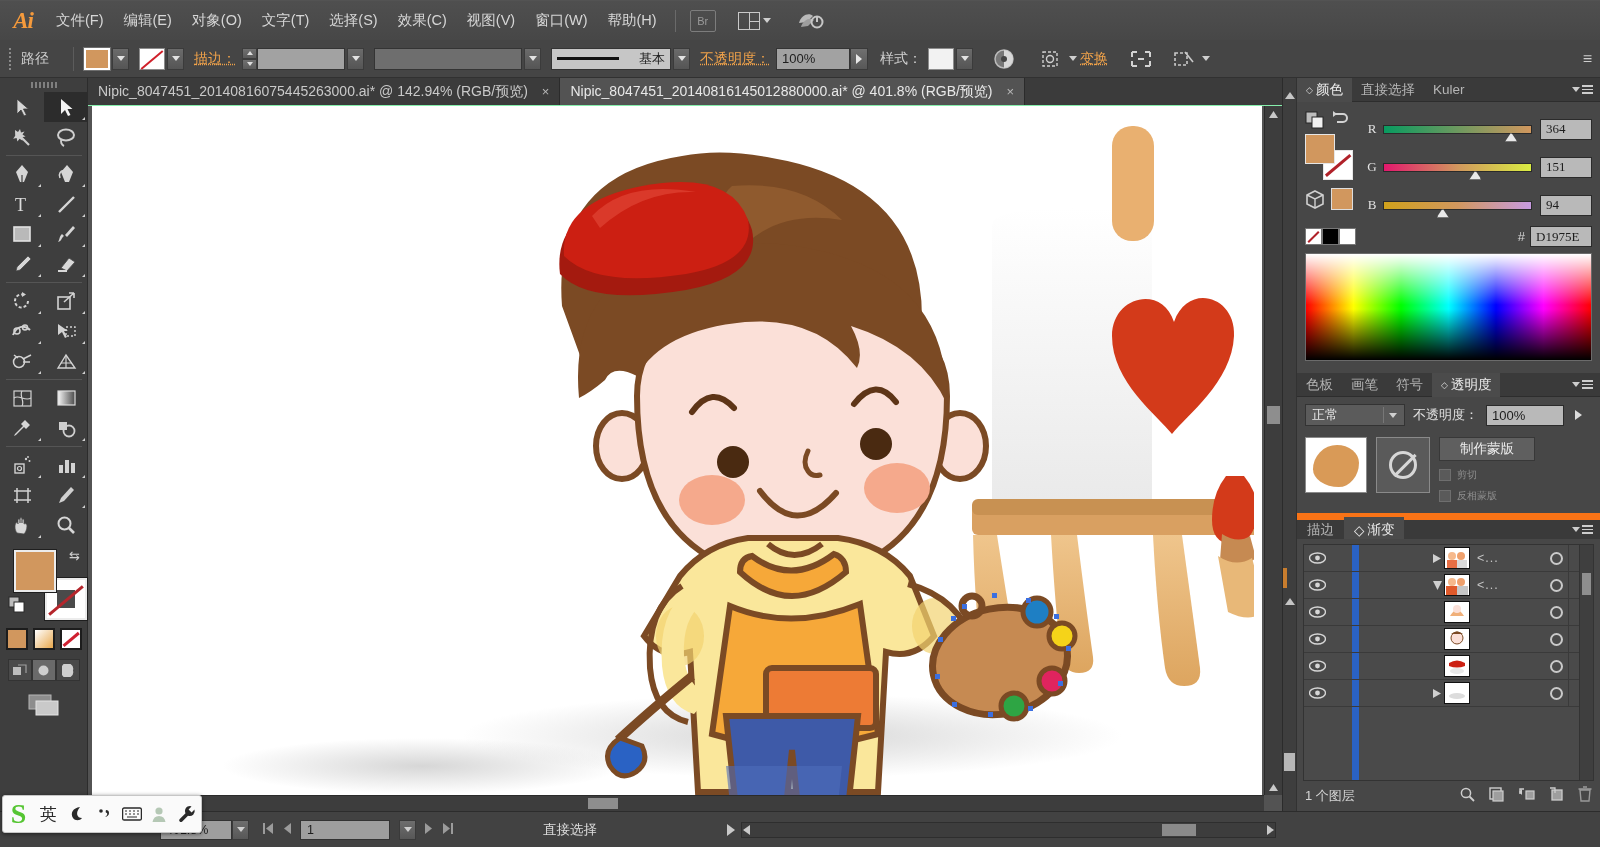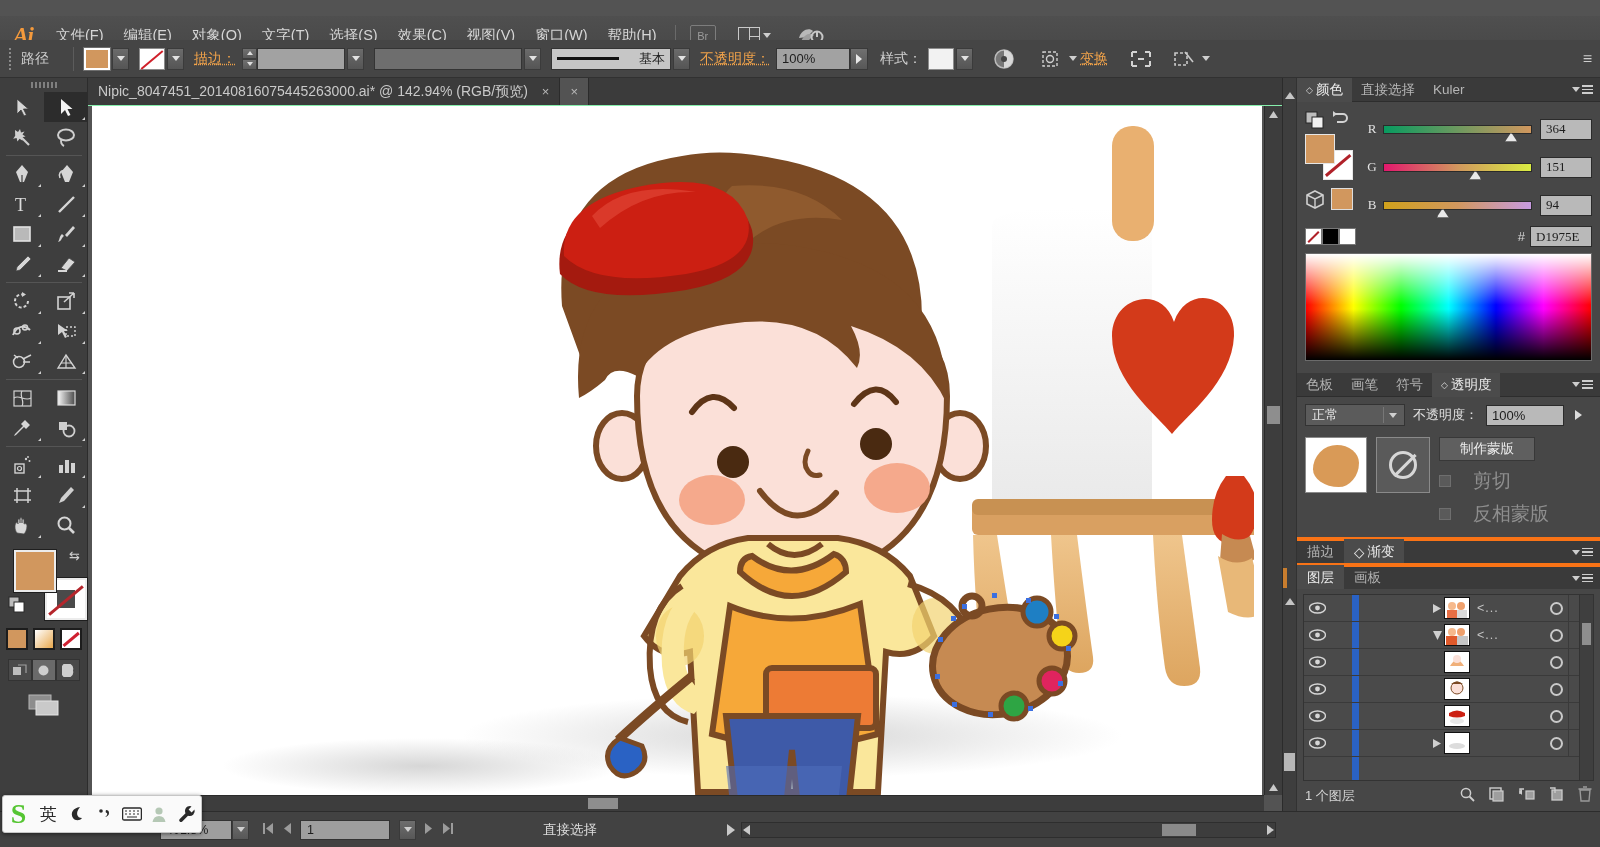--- a/index.html
+++ b/index.html
@@ -6,21 +6,21 @@
   html, body {
     width:1600px; height:847px; overflow:hidden;
     background:#535353;
     font-family:"Liberation Sans","DejaVu Sans",sans-serif;
     -webkit-font-smoothing:antialiased;
   }
   .app { position:relative; width:1600px; height:847px; background:#535353; }
 
   
   .menubar {
-    position:absolute; left:0; top:16px; width:1600px; height:40px;
+    position:absolute; left:0; top:1px; width:1600px; height:40px;
     background:linear-gradient(#4f4f4f,#474747);
     border-bottom:1px solid #2e2e2e;
     display:flex; align-items:center;
   }
   .ai-logo {
     width:46px; height:40px; display:flex; align-items:center; justify-content:center;
     color:#f59a3c; font-weight:bold; font-size:23px; font-style:italic;
     font-family:"Liberation Serif",serif; letter-spacing:-1px;
   }
   .menu-item {
@@ -214,23 +214,23 @@
   .tp-thumb { width:62px;height:56px;background:#fff;border:1px solid #8a8a8a; position:relative; overflow:hidden; }
   .tp-blob { position:absolute; left:7px; top:7px; width:46px;height:42px; background:#d99a57; border-radius:52% 48% 44% 56%/58% 42% 58% 42%; }
   .tp-mask { width:54px;height:56px;background:#5a5a5a;border:1px solid #8a8a8a; display:flex;align-items:center;justify-content:center; }
   .nosign { width:28px;height:28px;border:3px solid #d7d7d7;border-radius:50%; position:relative; }
   .nosign:after { content:"";position:absolute;left:-2px;top:10px;width:30px;height:3px;background:#d7d7d7;transform:rotate(-45deg); }
   .tp-right { flex:1; }
   .mask-btn { width:96px;height:24px;background:#5f5f5f;border:1px solid #383838;color:#ededed;font-size:13.5px;
     display:flex;align-items:center;justify-content:center; }
   .chk-row { display:flex; align-items:center; gap:6px; margin-top:7px; }
   .chkbox { width:12px;height:12px;background:#5a5a5a;border:1px solid #6e6e6e; }
-  .chk-lbl { color:#8e8e8e; font-size:19px;margin-left:16px; }
-
-  .collapsed-bar { height:26px; background:#3a3a3a; border-top:4px solid #f97316; display:flex; align-items:center; }
+  .chk-lbl { color:#8e8e8e; font-size:10px; }
+
+  .collapsed-bar { height:26px; background:#3a3a3a; border-top:7px solid #f97316; display:flex; align-items:center; }
   .cb-tab { font-size:13.5px; color:#b5b5b5; padding:0 10px; height:26px; display:flex; align-items:center; gap:3px; }
   .cb-tab.active { background:#4b4b4b; color:#ededed; }
 
   .layerspanel { flex:1; background:#474747; display:flex; flex-direction:column; min-height:0; }
   .layers-list { flex:1; background:#4a4a4a; margin:5px 6px 0 6px; border:1px solid #333; position:relative; overflow:hidden; }
   .layer-row { height:27px; display:flex; align-items:center; border-bottom:1px solid #3a3a3a; position:relative; }
   .lr-eye { width:26px; display:flex; align-items:center; justify-content:center; }
   .lr-lock { width:22px; }
   .lr-bluebar { position:absolute; left:48px; top:0; bottom:0; width:7px; background:#2a62c4; }
   .lr-indent { width:78px; }
@@ -681,20 +681,21 @@
       </svg>
     </div>
   </div>
 
   <div class="tabstrip">
     <div class="doctab">
       <span>Nipic_8047451_20140816075445263000.ai* @ 142.94% (RGB/预览)</span>
       <span class="tab-x">×</span>
     </div>
     <div class="doctab active">
+      <span>Nipic_8047451_20140816145012880000.ai* @ 401.8% (RGB/预览)</span>
       <span class="tab-x">×</span>
     </div>
   </div>
 
   <div class="canvaswrap">
     <div class="canvas">
       <svg class="art" viewBox="0 0 1162 690">
         <defs>
           <linearGradient id="easelTop" x1="0" y1="0" x2="0" y2="1">
             <stop offset="0" stop-color="#ffffff"></stop>
@@ -977,32 +978,20 @@
           <span class="pm-tri"></span>
             <span class="pm-lines">
               <i></i>
               <i></i>
               <i></i>
             </span>
         </div>
       </div>
 
 
-      <div class="collapsed-bar">
-        <div class="cb-tab active">图层</div>
-        <div class="cb-tab">画板</div>
-        <div class="pmenu">
-          <span class="pm-tri"></span>
-            <span class="pm-lines">
-              <i></i>
-              <i></i>
-              <i></i>
-            </span>
-        </div>
-      </div>
 
       <div class="layerspanel">
         <div class="layers-list">
           <span class="lr-bluebar"></span>
 
           <div class="layer-row">
             <span class="lr-eye">
               <svg width="17" height="12" viewBox="0 0 17 12">
                   <ellipse cx="8.5" cy="6" rx="8" ry="5" fill="none" stroke="#d6d6d6" stroke-width="1.4"></ellipse>
                   <circle cx="8.5" cy="6" r="2.4" fill="#d6d6d6"></circle>

